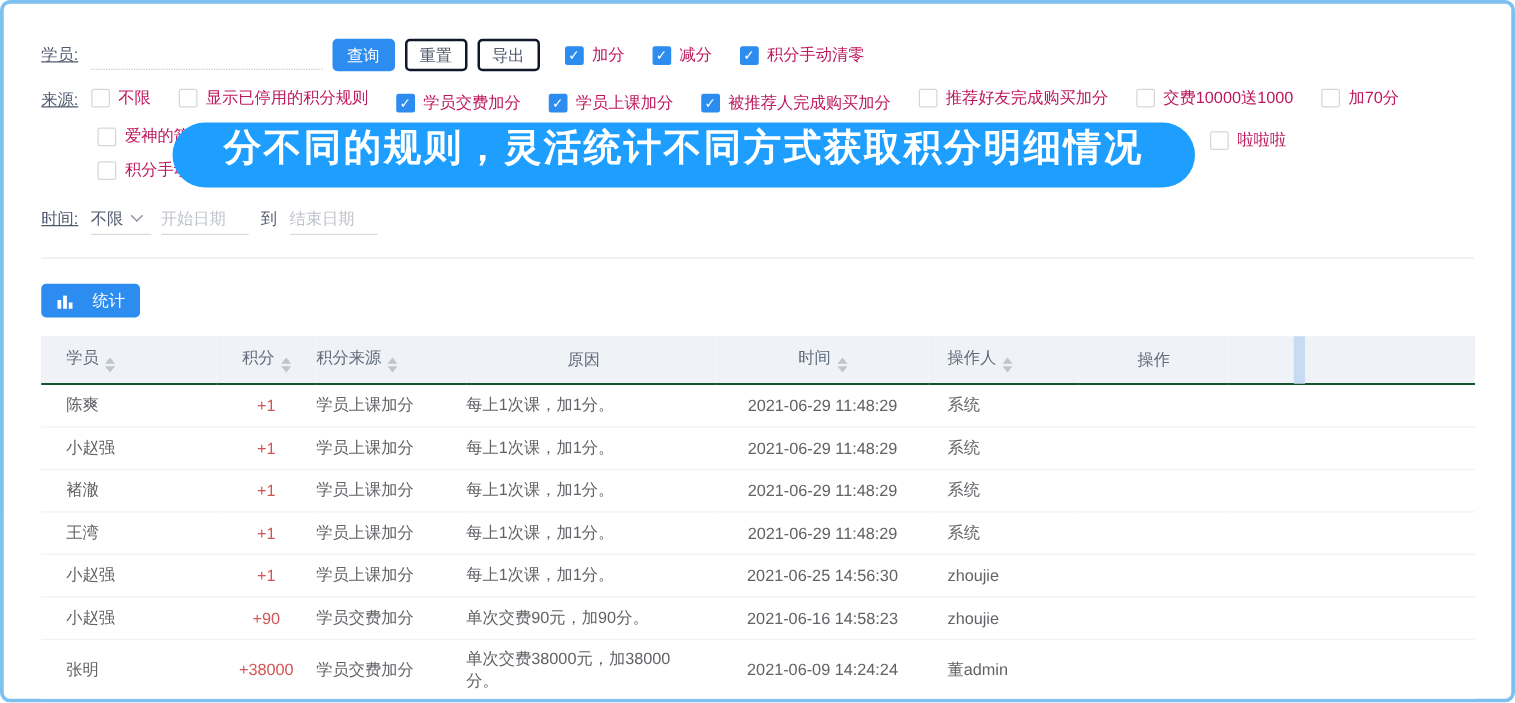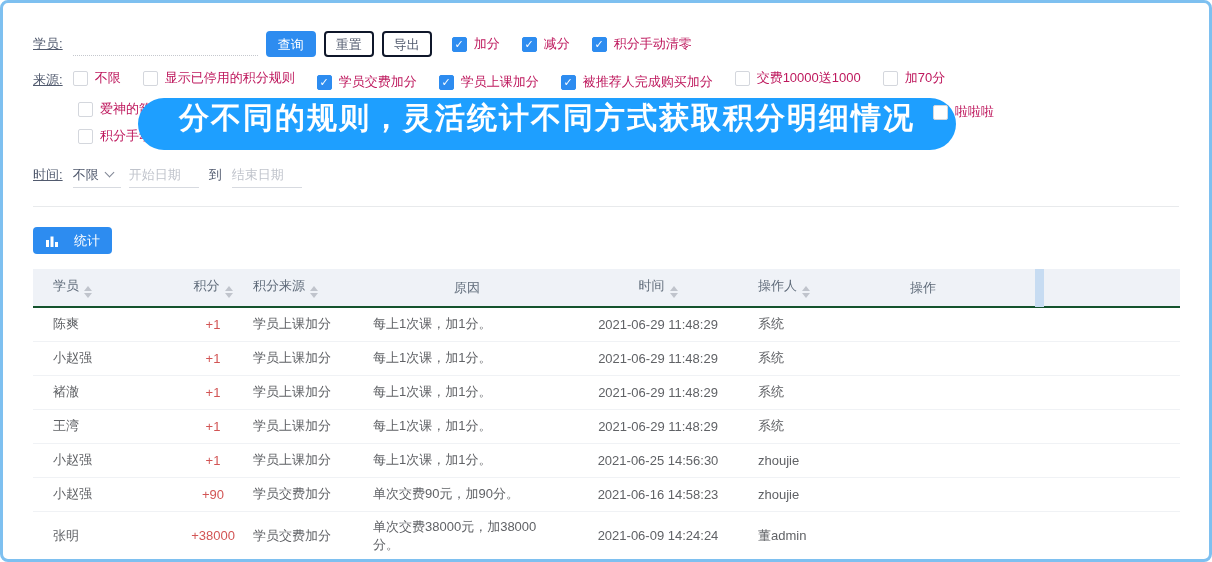--- a/index.html
+++ b/index.html
@@ -44,21 +44,21 @@
 
   
   .banner {
     position:absolute; left:135px; top:95px; width:818px; height:52px;
     background:#1e9fff; border-radius:26px; z-index:5;
     display:flex; justify-content:center;
   }
   .banner-text {
     color:#fff; font-size:30px; font-weight:800; letter-spacing:2px; white-space:nowrap;
   }
-  .lala { position:absolute; left:930px; top:100px; z-index:6; }
+  .lala { position:absolute; left:965px; top:100px; z-index:6; }
 
   
   .sel {
     display:inline-flex; align-items:center; height:26px; min-width:48px;
     border-bottom:1px solid #d7dae0; margin-right:8px; cursor:pointer; color:#515a6e;
   }
   .chev { width:7px; height:7px; border-right:1.5px solid #808695; border-bottom:1.5px solid #808695;
     transform:rotate(45deg); display:inline-block; margin-left:7px; margin-bottom:4px; }
   .date-input {
     width:70px; height:26px; border:none; outline:none; background:transparent;
@@ -142,20 +142,23 @@
             <span class="cbbox checked">✓</span>
             <span class="cbtext">学员交费加分</span>
           </label><label class="cb">
             <span class="cbbox checked">✓</span>
             <span class="cbtext">学员上课加分</span>
           </label><label class="cb">
             <span class="cbbox checked">✓</span>
             <span class="cbtext">被推荐人完成购买加分</span>
           </label><label class="cb">
             <span class="cbbox"></span>
+            <span class="cbtext">推荐好友完成购买加分</span>
+          </label><label class="cb">
+            <span class="cbbox"></span>
             <span class="cbtext">交费10000送1000</span>
           </label><label class="cb">
             <span class="cbbox"></span>
             <span class="cbtext">加70分</span>
           </label></span>
     </div>
 
     
     <div class="frow row3">
       <span class="indent"><label class="cb">

